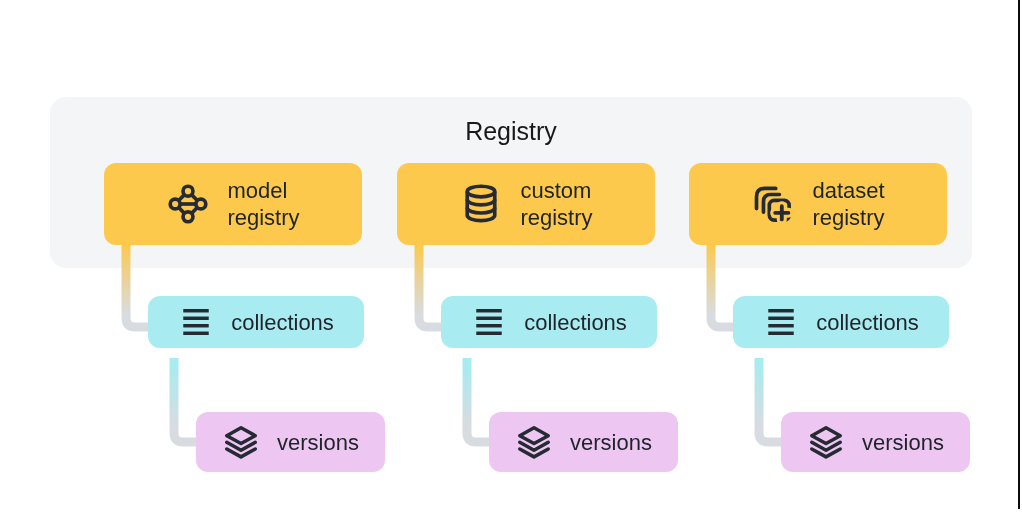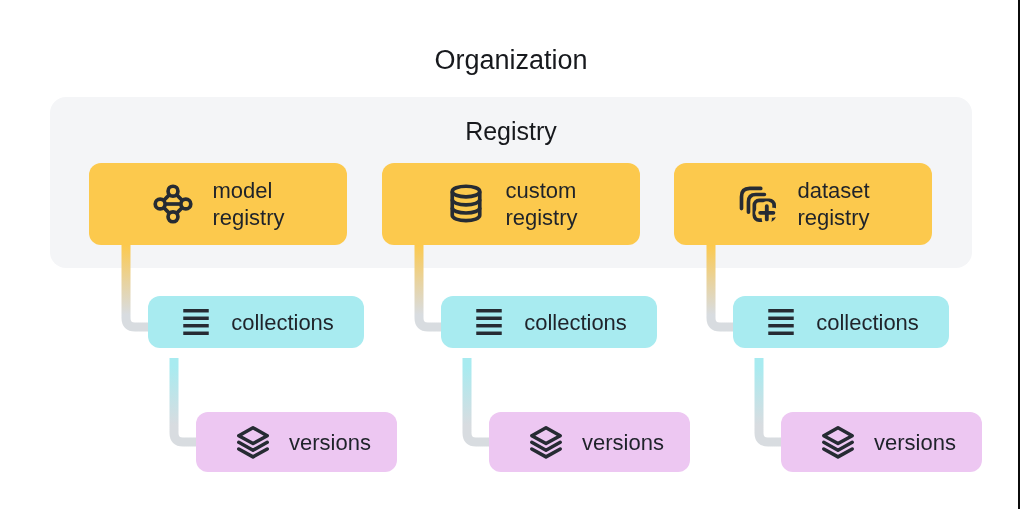--- a/index.html
+++ b/index.html
@@ -19,32 +19,31 @@
     position:absolute;top:19px;left:0;width:100%;text-align:center;
     font-size:25px;line-height:30px;color:#17191d;
   }
   .connectors{position:absolute;left:0;top:0;z-index:2;}
   .node{
     position:absolute;display:flex;align-items:center;justify-content:center;
     border-radius:12px;z-index:3;gap:17px;
   }
   .node .lbl{font-size:22px;line-height:27px;color:#1f232a;}
   .node .icon{display:flex;align-items:center;justify-content:center;}
-  .node-registry{top:163px;width:258px;height:82px;background:#FCC94D;}
+  .node-registry{top:163px;width:258px;height:82px;background:#FCC94D;margin-left:15px;}
   .node-collections{top:296px;width:216px;height:52px;background:#A8EBF0;}
-  .node-versions{top:412px;width:189px;height:60px;background:#EDC7F2;padding-left:12px;}
+  .node-versions{top:412px;width:189px;height:60px;background:#EDC7F2;}
   .two-line span{display:block;}
   .frame-edge{position:absolute;top:0;left:1018px;width:2px;height:509px;background:#0b0b0b;z-index:5;}
 </style>
 </head>
 <body>
 
 <div class="canvas">
 
-  <div class="title">Organization</div>
 
   <div class="panel">
     <div class="panel-label">Registry</div>
   </div>
 
   <svg class="connectors" width="1022" height="525" viewBox="0 0 1022 525">
     <defs>
       <linearGradient id="gA0" gradientUnits="userSpaceOnUse" x1="126" y1="245" x2="126" y2="327">
         <stop offset="0" stop-color="#FCC94D"></stop>
           <stop offset="0.45" stop-color="#E8D3A0"></stop>

